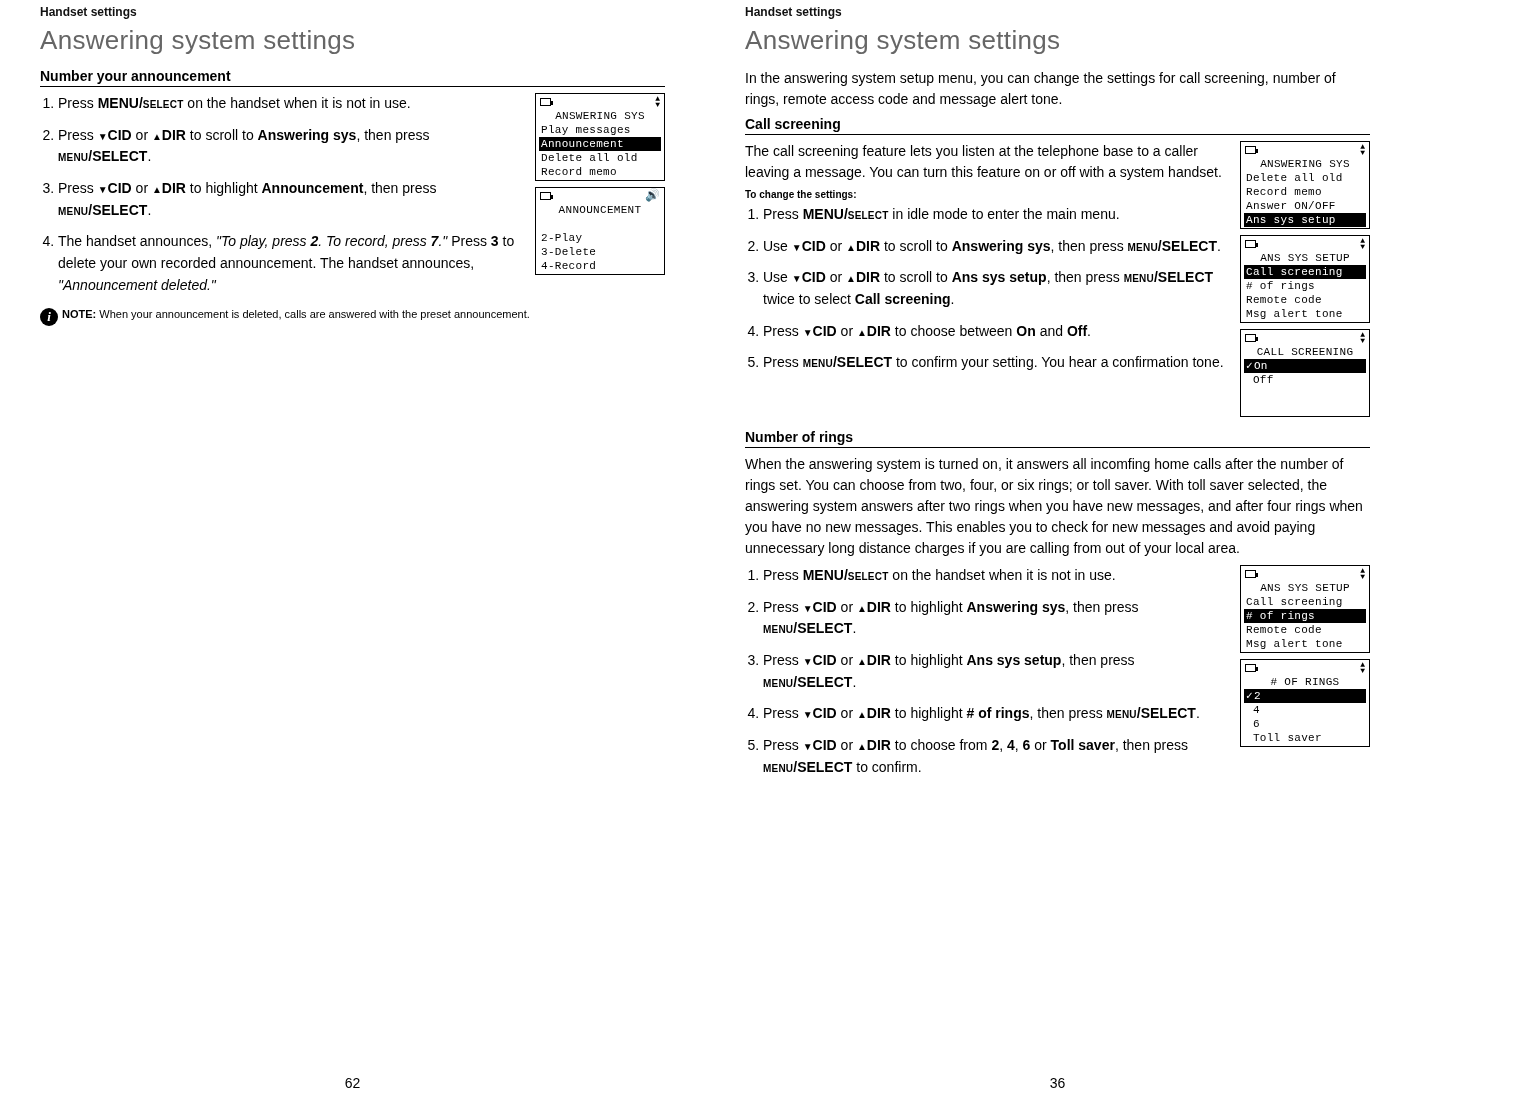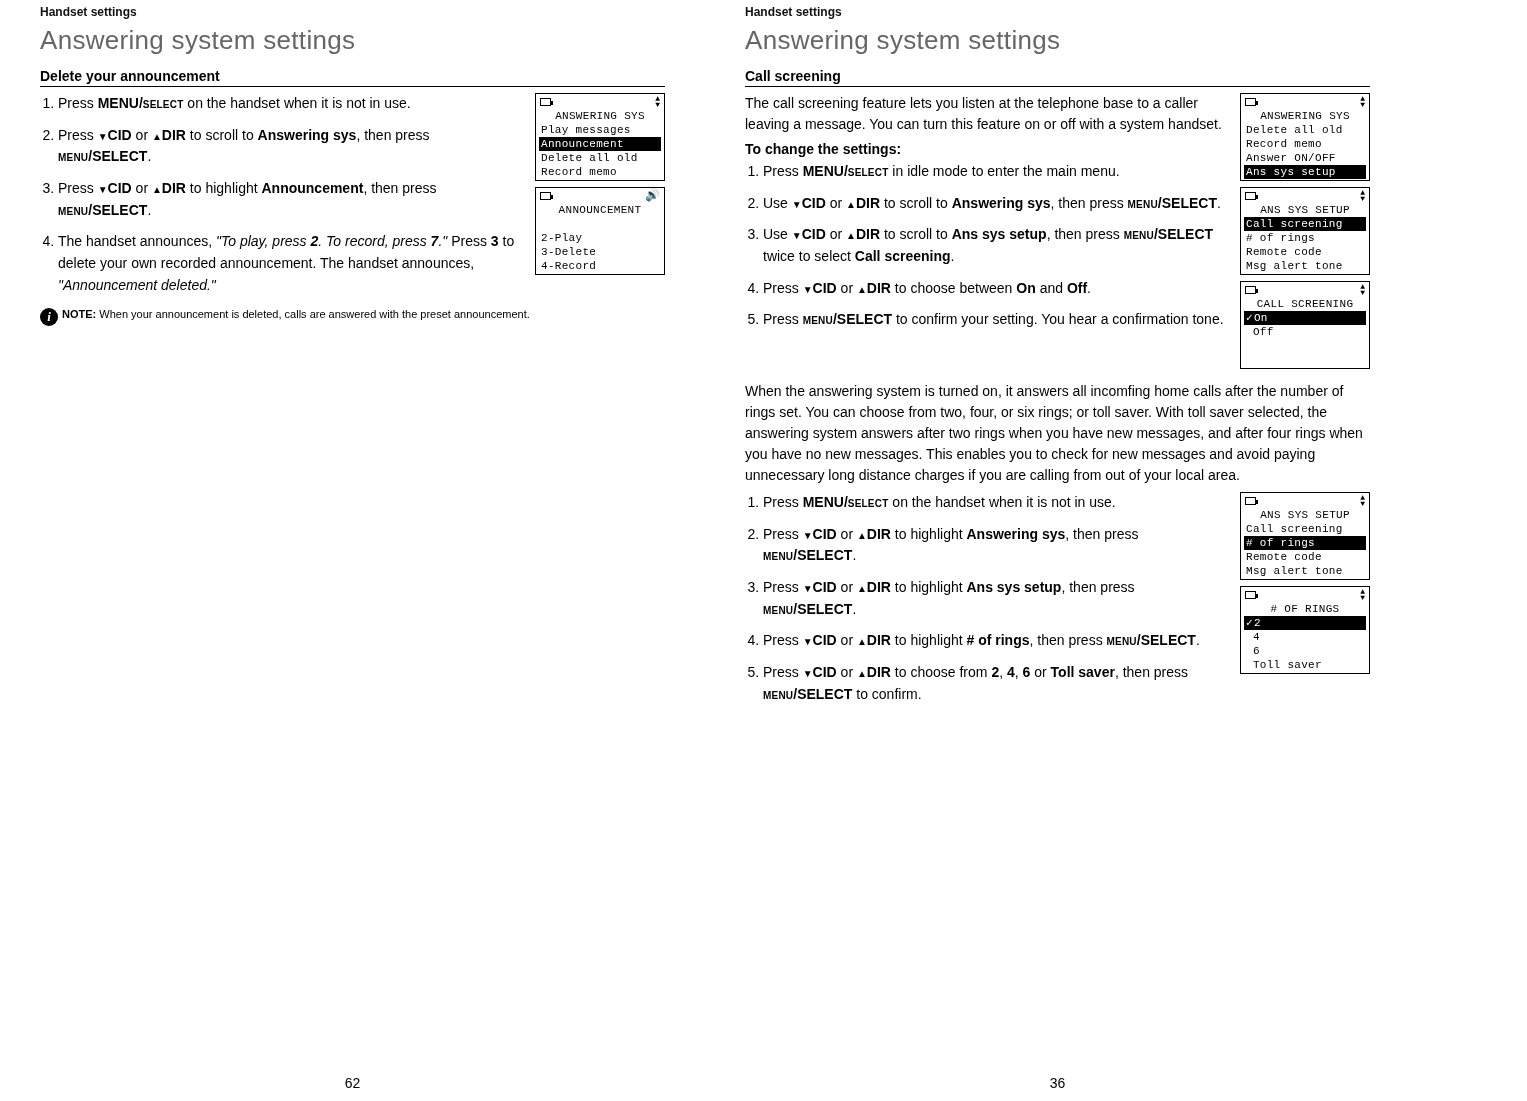--- a/index.html
+++ b/index.html
@@ -40,21 +40,21 @@
     padding-bottom: 2px;
     margin: 6px 0 6px 0;
   }
   .body-text {
     font-size: 14px;
     line-height: 1.5;
     margin: 6px 0;
   }
   .subhead {
     font-weight: 700;
-    font-size: 14px;
+    font-size: 10px;
     margin: 6px 0 4px 0;
   }
   ol.steps {
     font-size: 14px;
     line-height: 1.55;
     margin: 4px 0;
     padding-left: 18px;
   }
   ol.steps li {
     margin-bottom: 10px;
@@ -177,21 +177,21 @@
 </style>
 </head>
 <body>
 
 <div class="spread">
 
   <div class="page">
     <div class="breadcrumb">Handset settings</div>
     <h1 class="page-title">Answering system settings</h1>
 
-    <div class="section-heading">Delete your announcement</div>
+    <div class="section-heading">Number your announcement</div>
 
     <div class="seg">
       <div class="lcd-stack">
 
         <div class="lcd">
           <div class="lcd-topbar">
             <span class="battery"></span>
             <span class="arrows">▲<br>▼</span>
           </div>
           <div class="lcd-line lcd-center">ANSWERING SYS</div>
@@ -228,20 +228,21 @@
       <div class="clear"></div>
     </div>
 
     <div class="pg-num left">62</div>
   </div>
 
   <div class="page">
     <div class="breadcrumb">Handset settings</div>
     <h1 class="page-title">Answering system settings</h1>
 
+    <p class="body-text">In the answering system setup menu, you can change the settings for call screening, number of rings, remote access code and message alert tone.</p>
 
     <div class="section-heading">Call screening</div>
 
     <div class="seg">
       <div class="lcd-stack">
         <div class="lcd">
           <div class="lcd-topbar">
               <span class="battery"></span>
               <span class="arrows">▲<br>▼</span>
             </div>
@@ -278,20 +279,21 @@
       <ol class="steps">
         <li>Press <b>MENU/<span class="scaps">select</span></b> in idle mode to enter the main menu.</li>
         <li>Use <span class="tri-down"></span><b>CID</b> or <span class="tri-up"></span><b>DIR</b> to scroll to <b>Answering sys</b>, then press <b><span class="scaps">menu</span>/SELECT</b>.</li>
         <li>Use <span class="tri-down"></span><b>CID</b> or <span class="tri-up"></span><b>DIR</b> to scroll to <b>Ans sys setup</b>, then press <b><span class="scaps">menu</span>/SELECT</b> twice to select <b>Call screening</b>.</li>
         <li>Press <span class="tri-down"></span><b>CID</b> or <span class="tri-up"></span><b>DIR</b> to choose between <b>On</b> and <b>Off</b>.</li>
         <li>Press <b><span class="scaps">menu</span>/SELECT</b> to confirm your setting. You hear a confirmation tone.</li>
       </ol>
       <div class="clear"></div>
     </div>
 
+    <div class="section-heading">Number of rings</div>
 
     <p class="body-text">When the answering system is turned on, it answers all incomfing home calls after the number of rings set. You can choose from two, four, or six rings; or toll saver. With toll saver selected, the answering system answers after two rings when you have new messages, and after four rings when you have no new messages. This enables you to check for new messages and avoid paying unnecessary long distance charges if you are calling from out of your local area.</p>
 
     <div class="seg">
       <div class="lcd-stack">
         <div class="lcd">
           <div class="lcd-topbar">
               <span class="battery"></span>
               <span class="arrows">▲<br>▼</span>
             </div>

